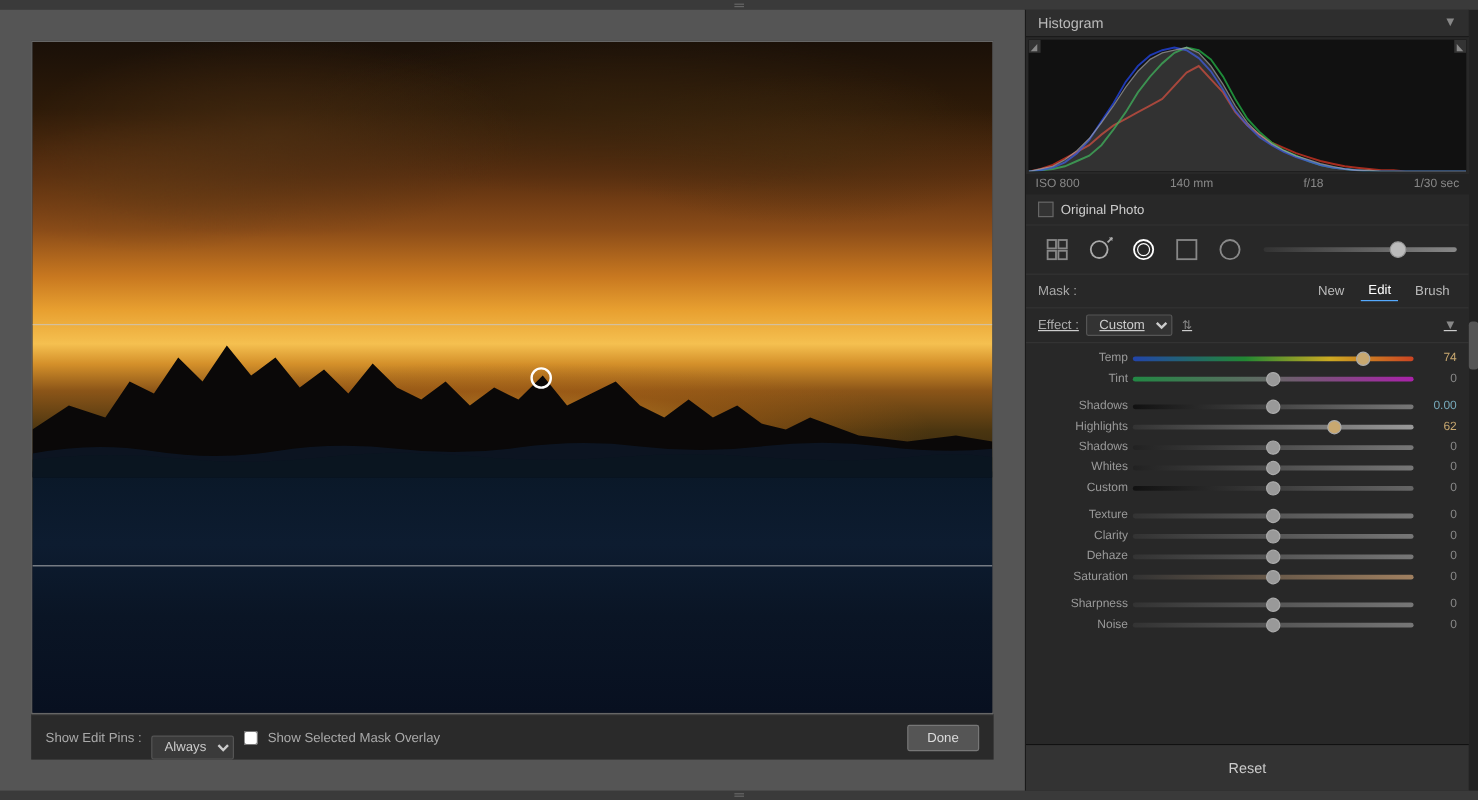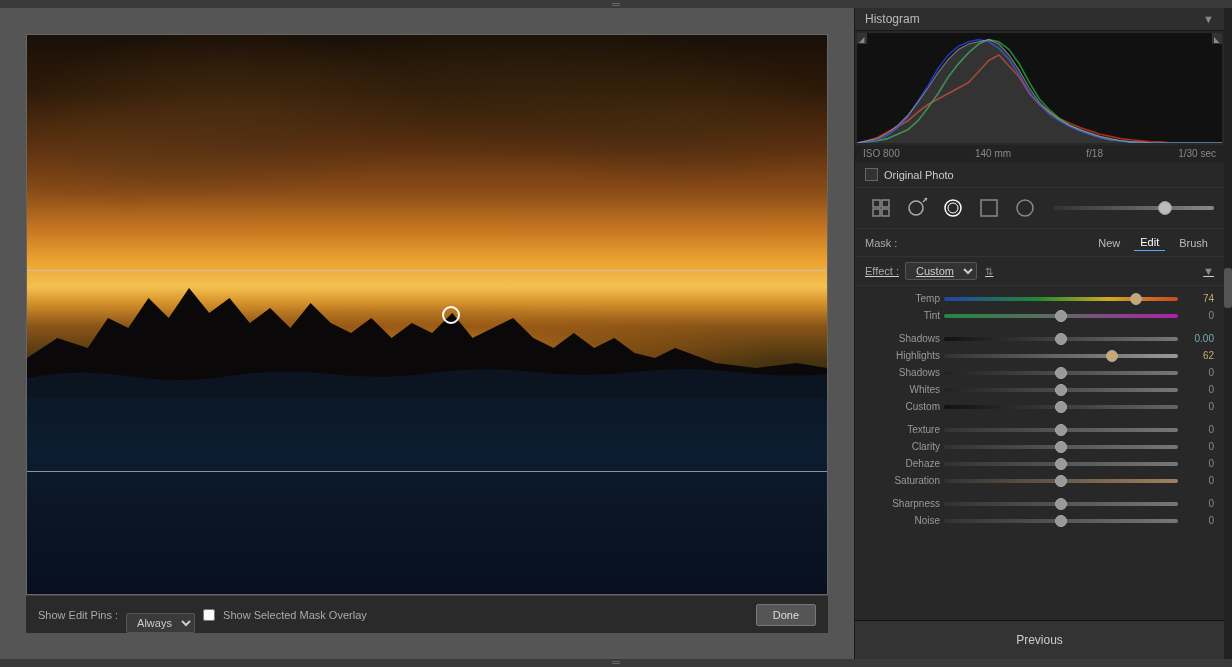--- a/index.html
+++ b/index.html
@@ -635,21 +635,21 @@
         <span class="slider-name">Noise</span>
         <div class="slider-track" style="background: linear-gradient(90deg, #333 0%, #777 100%);">
           <div class="slider-thumb" style="left:50%; background:#999;"></div>
         </div>
         <span class="slider-value zero">0</span>
       </div>
 
     </div>
 
     <div class="bottom-buttons">
-      <button class="bottom-btn">Previous</button>
+      <button class="bottom-btn">Reset</button>
     </div>
 
   </div>
 
   <div style="width:8px; background:#222; position:relative;">
     <div style="width:8px; height:40px; background:#555; position:absolute; top:40%; border-radius:3px;"></div>
   </div>
 
 </div>
 

